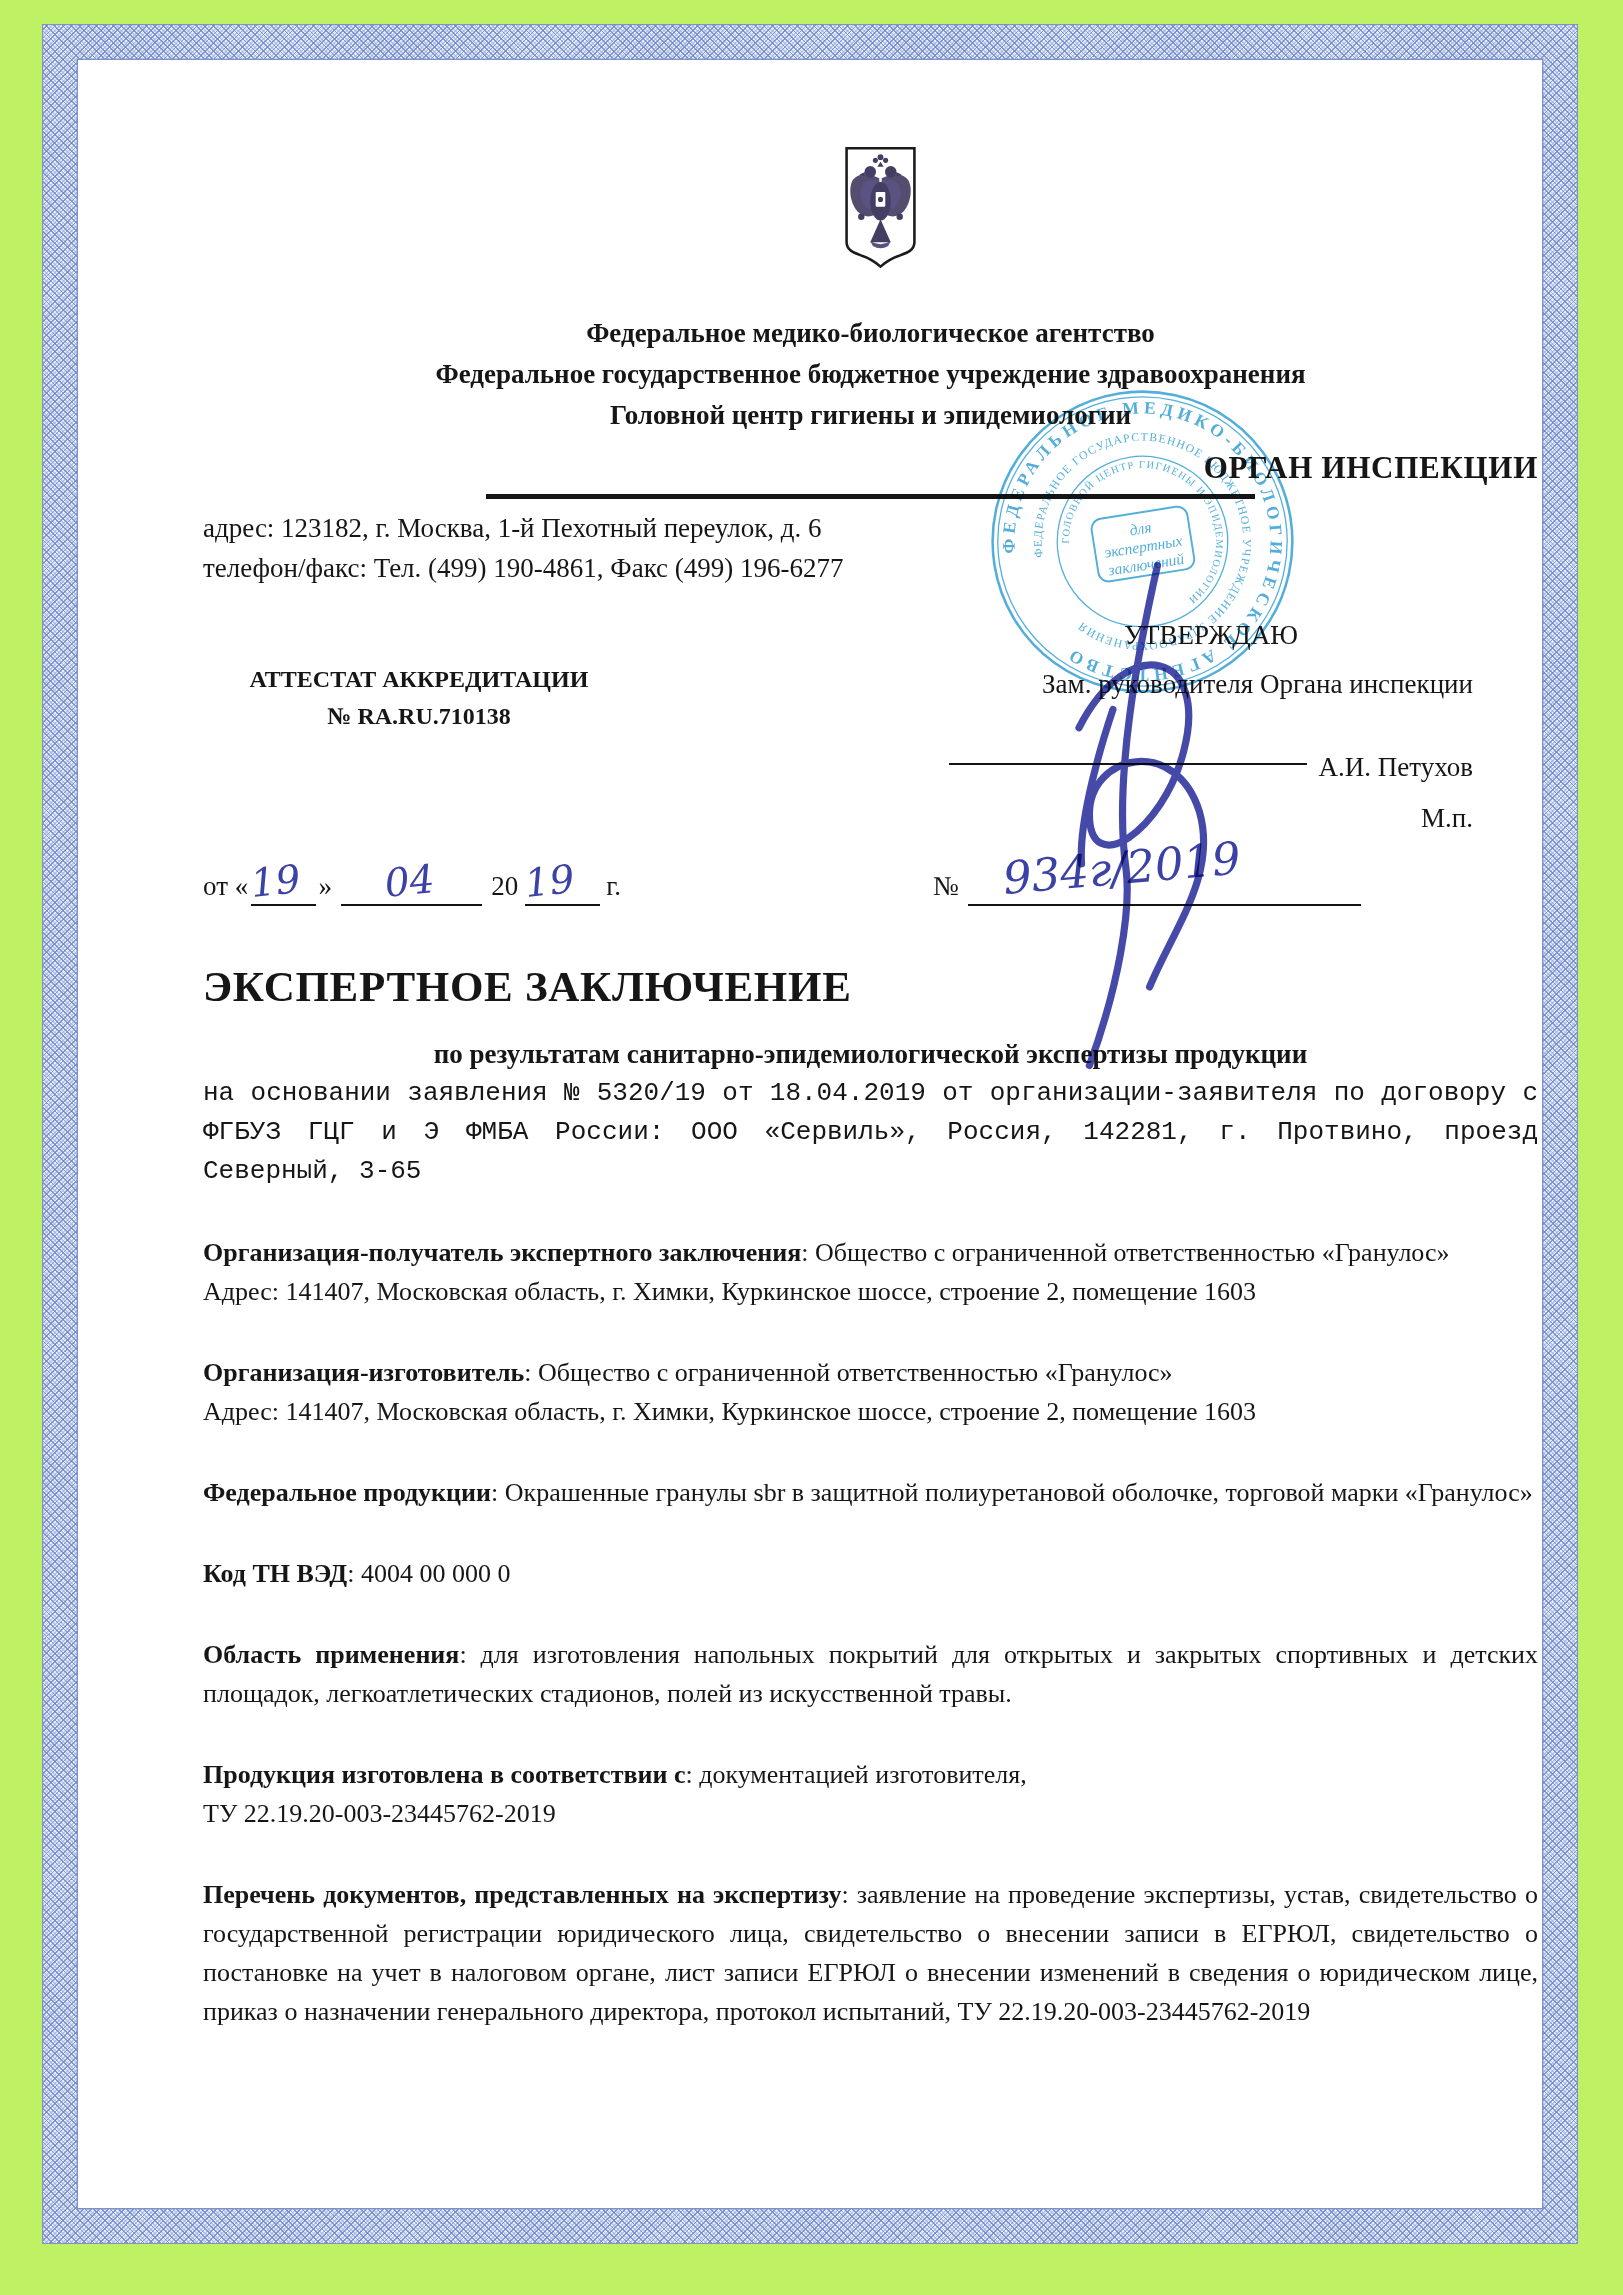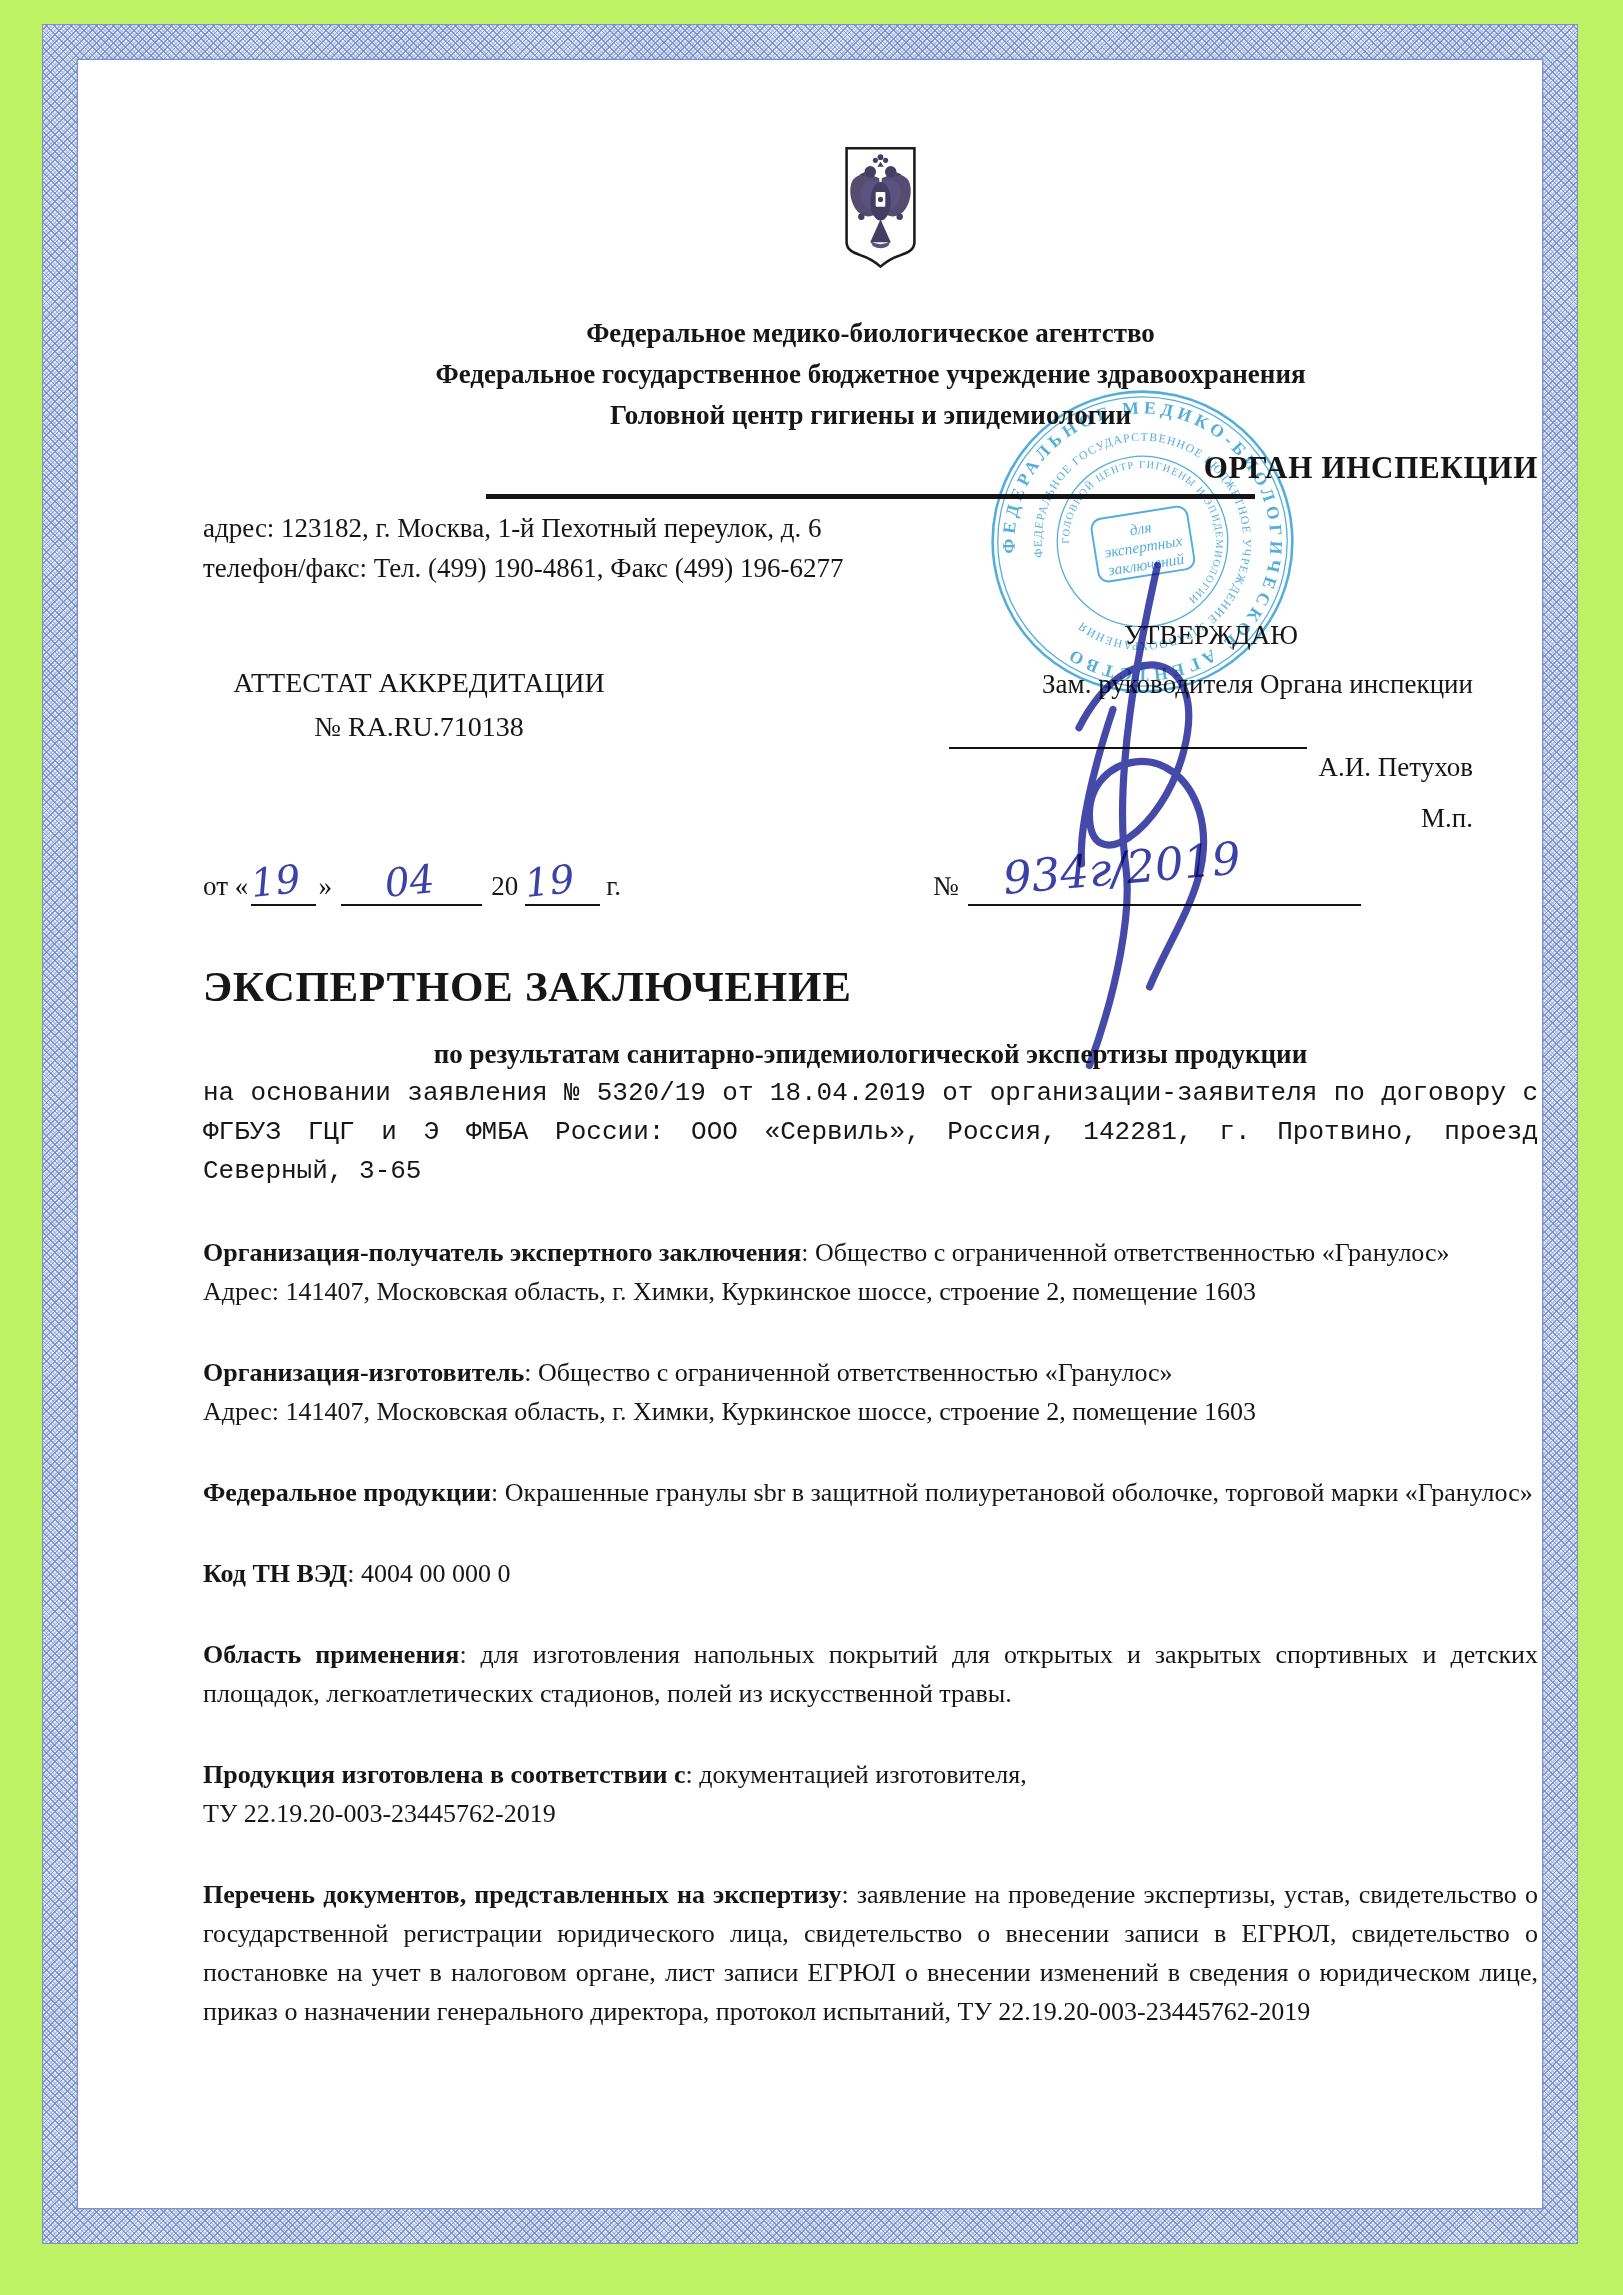--- a/index.html
+++ b/index.html
@@ -34,25 +34,25 @@
     font-size:26px;line-height:1.5;
   }
   .emblem-wrap{text-align:center;margin-left:19.6px;margin-bottom:29px;}
   .emblem-wrap svg{width:77px;height:128px;}
   .org-line{font-weight:bold;font-size:27px;line-height:1.52;text-align:center;}
   .organ-title{font-weight:bold;font-size:31px;text-align:right;margin-top:9.2px;letter-spacing:0.7px;}
   .organ-rule{width:769px;height:4.6px;background:#151515;margin:2.6px auto 10.5px auto;}
   .addr-line{font-size:27px;text-align:left;line-height:1.45;}
   
   .two-col{display:flex;margin-top:27.5px;}
-  .attestat{width:432px;padding-top:46px;text-align:center;font-weight:normal;font-size:28px;line-height:1.55;}
+  .attestat{width:432px;padding-top:46px;text-align:center;font-weight:bold;font-size:24px;line-height:1.55;}
   .approve{width:524px;margin-left:auto;margin-right:65px;font-size:27px;}
   .approve-title{text-align:center;}
   .approve-pos{text-align:right;margin-top:7.9px;}
-  .sign-row{display:flex;align-items:flex-start;margin-top:43px;}
+  .sign-row{display:flex;align-items:center;margin-top:43px;}
   .sign-line{flex:1;height:0;border-bottom:2.6px solid #141414;margin-bottom:6.5px;}
   .sign-name{margin-left:11.8px;white-space:nowrap;}
   .seal-note{text-align:right;margin-top:10.5px;}
   
   .date-num-row{position:relative;margin-top:13px;height:60px;font-size:27px;}
   .date-group{position:absolute;left:0;bottom:5.2px;white-space:nowrap;}
   .num-group{position:absolute;left:730px;bottom:5.2px;display:flex;align-items:flex-end;}
   .blank{display:inline-block;border-bottom:2.6px solid #141414;height:33px;position:relative;vertical-align:bottom;}
   .blank.day{width:65px;margin:0 2.6px;}
   .blank.month{width:141px;margin:0 9.2px;}

